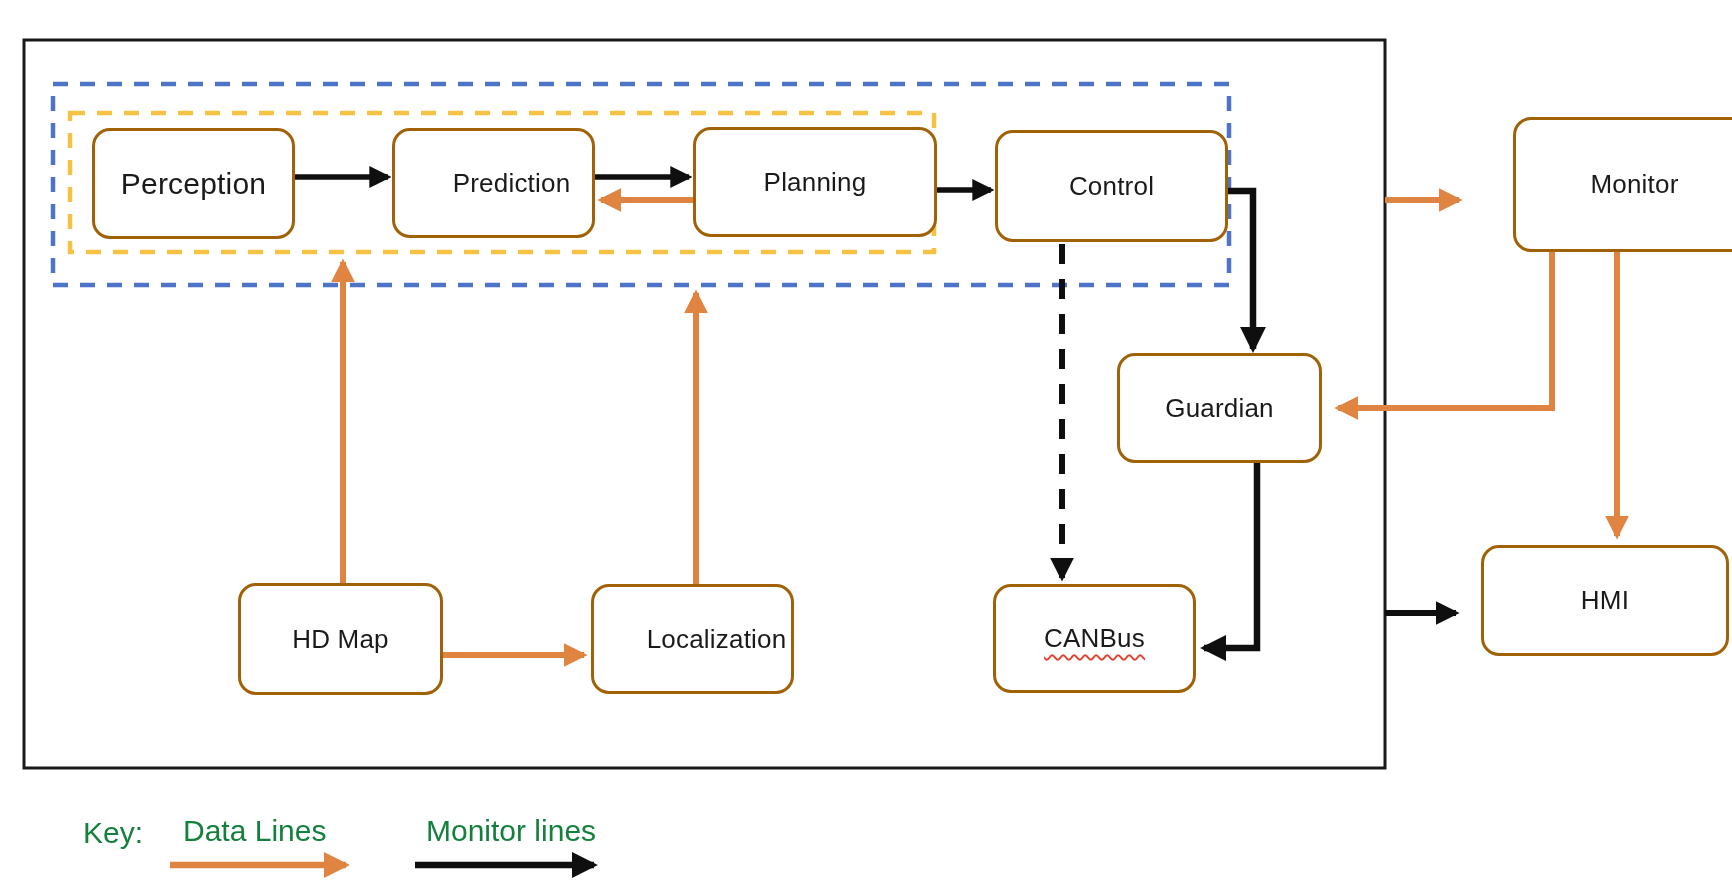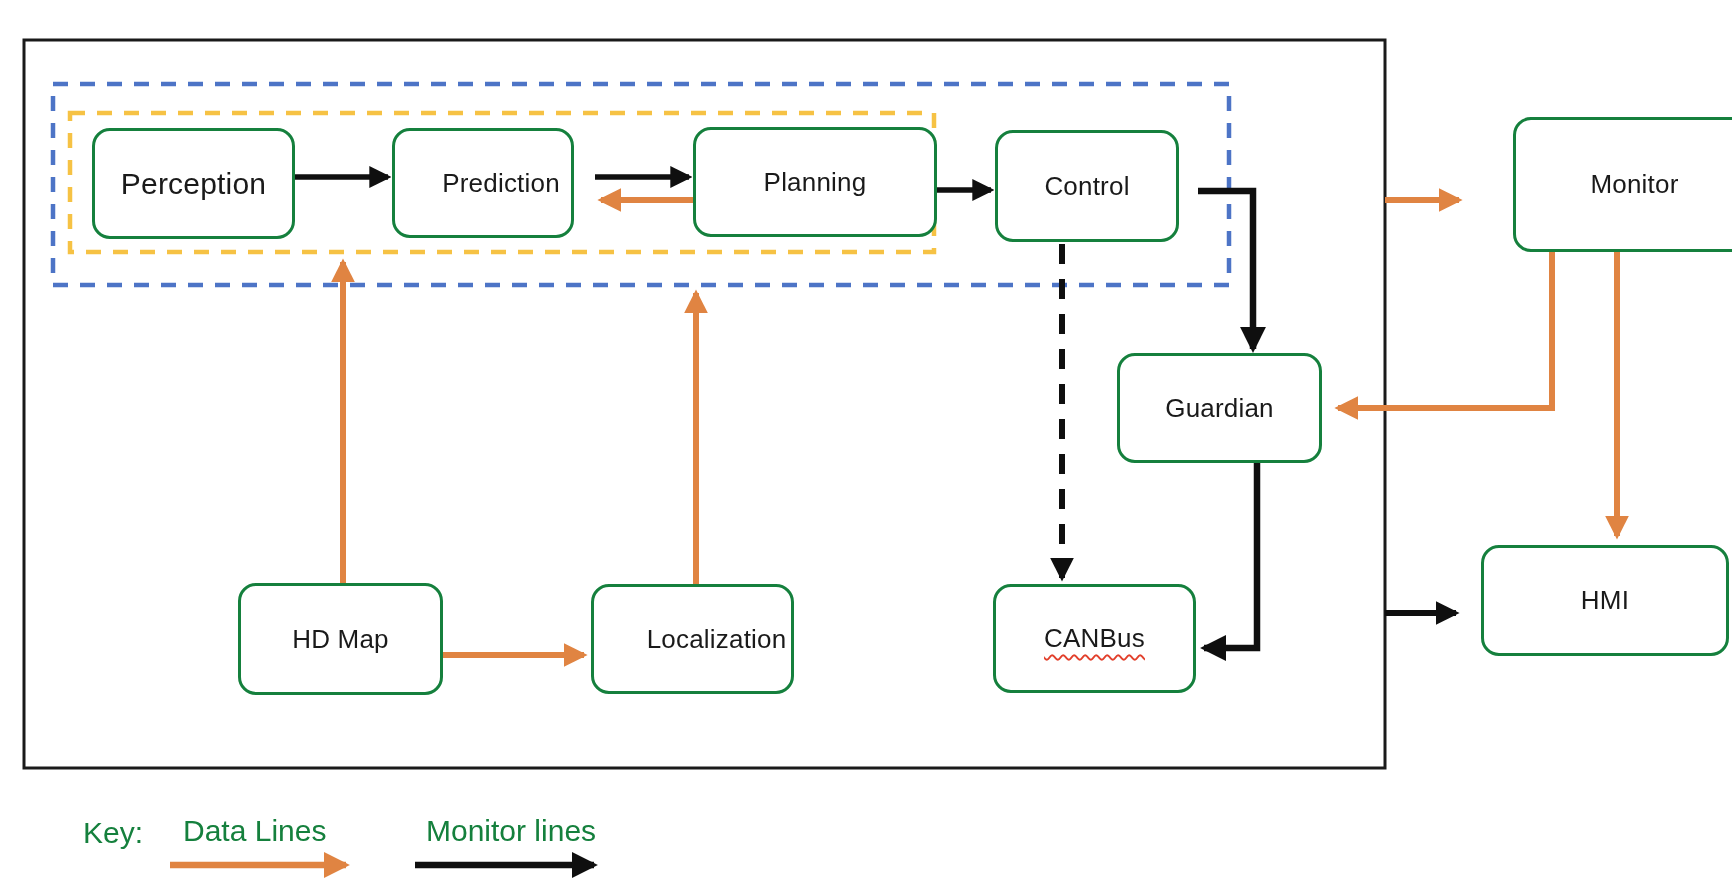--- a/index.html
+++ b/index.html
@@ -12,21 +12,21 @@
     overflow: hidden;
   }
   .layer {
     position: absolute;
     left: 0; top: 0;
   }
   .node {
     position: absolute;
     box-sizing: border-box;
     background: #ffffff;
-    border: 3px solid #15803d;
+    border: 3px solid #a16207;
     border-radius: 18px;
     display: flex;
     align-items: center;
     justify-content: center;
     color: #1a1a1a;
     font-size: 26px;
     letter-spacing: 0.2px;
   }
   .node .node-label { white-space: nowrap; }
   .node.big { font-size: 30px; }
@@ -82,29 +82,29 @@
     <path d="M443,655 H584" fill="none" stroke="#e08442" stroke-width="6" marker-end="url(#ah-orange)"></path>
 
     <path d="M170,865 H346" fill="none" stroke="#e08442" stroke-width="6.5" marker-end="url(#ah-orange)"></path>
     <path d="M415,865 H594" fill="none" stroke="#0f0f0f" stroke-width="6.5" marker-end="url(#ah-black)"></path>
   </svg>
 
   <div class="node big" style="left:92px;  top:128px; width:203px; height:111px;">
     <span class="node-label">Perception</span>
   </div>
 
-  <div class="node" style="left:392px; top:128px; width:182px; height:110px;padding-left:36px;">
+  <div class="node" style="left:392px; top:128px; width:203px; height:110px;padding-left:36px;">
     <span class="node-label">Prediction</span>
   </div>
 
   <div class="node" style="left:693px; top:127px; width:244px; height:110px;">
     <span class="node-label">Planning</span>
   </div>
 
-  <div class="node" style="left:995px; top:130px; width:184px; height:112px;">
+  <div class="node" style="left:995px; top:130px; width:233px; height:112px;">
     <span class="node-label">Control</span>
   </div>
 
   <div class="node" style="left:1465px; top:117px; width:243px; height:135px;margin-left:48px;">
     <span class="node-label">Monitor</span>
   </div>
 
   <div class="node" style="left:1117px; top:353px; width:205px; height:110px;">
     <span class="node-label">Guardian</span>
   </div>

